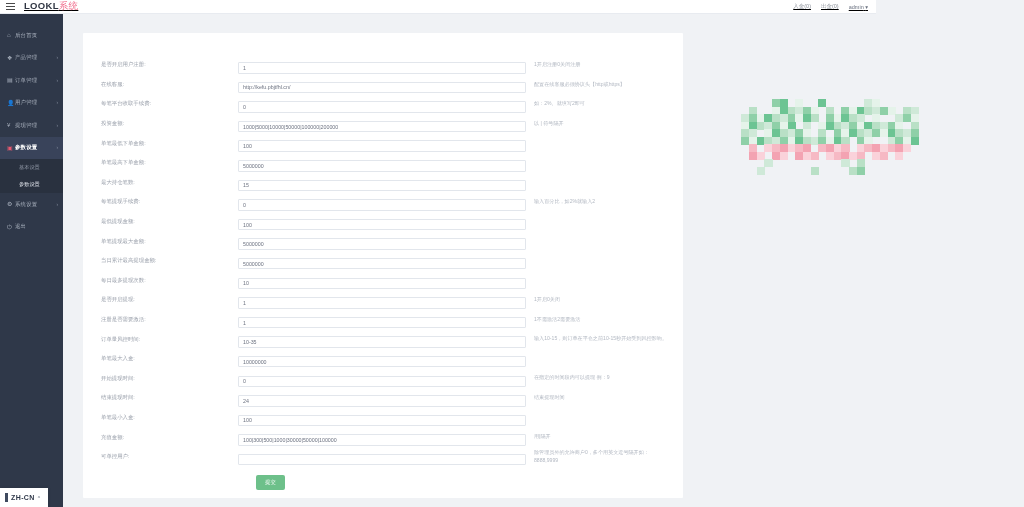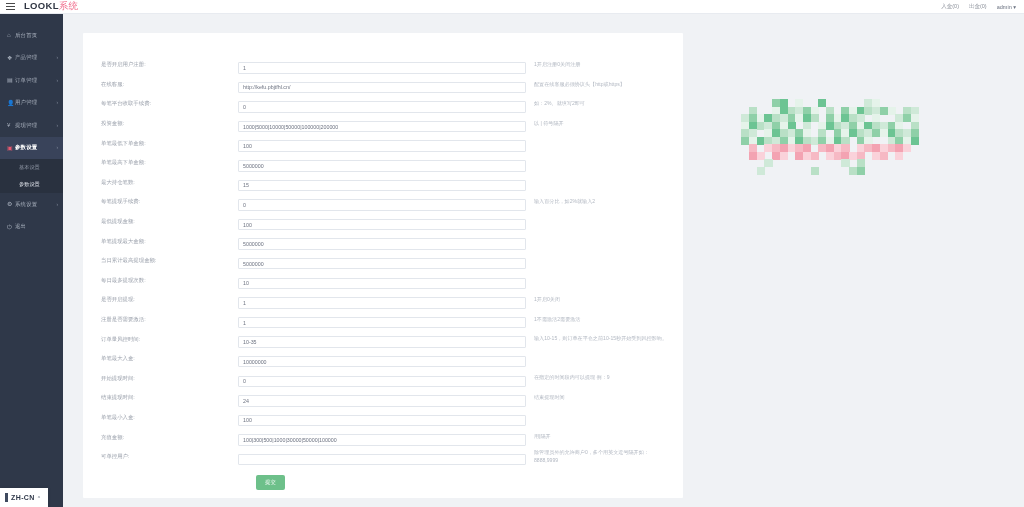--- a/index.html
+++ b/index.html
@@ -7,23 +7,23 @@
     margin: 0; padding: 0;
     width: 1024px; height: 507px;
     overflow: hidden;
     background: #f0f2f5;
     font-family: "Liberation Sans", "DejaVu Sans", sans-serif;
   }
   #app { position: relative; width: 1024px; height: 507px; }
 
   
   .topbar {
-    position: absolute; top: 0; left: 0; width: 1024px; height: 14px;
+    position: absolute; top: 0; left: 0; width: 876px; height: 14px;
     background: #fff; display: flex; align-items: center;
-    border-bottom: 1px solid #e8ebf0; z-index: 5;
+    border-bottom: 1px solid #e8ebf0; z-index: 5; text-decoration: underline;
   }
   .hamburger {
     width: 16px; margin-left: 4px; display: flex; flex-direction: column;
     justify-content: center; gap: 2px; cursor: pointer;
   }
   .hamburger span { display: block; height: 1px; background: #4a4a4a; width: 9px; margin-left: 2px;}
   .brand {
     font-size: 9.5px; letter-spacing: .3px; color: #2f3542; font-weight: 600;
     margin-left: 4px; white-space: nowrap;
   }

